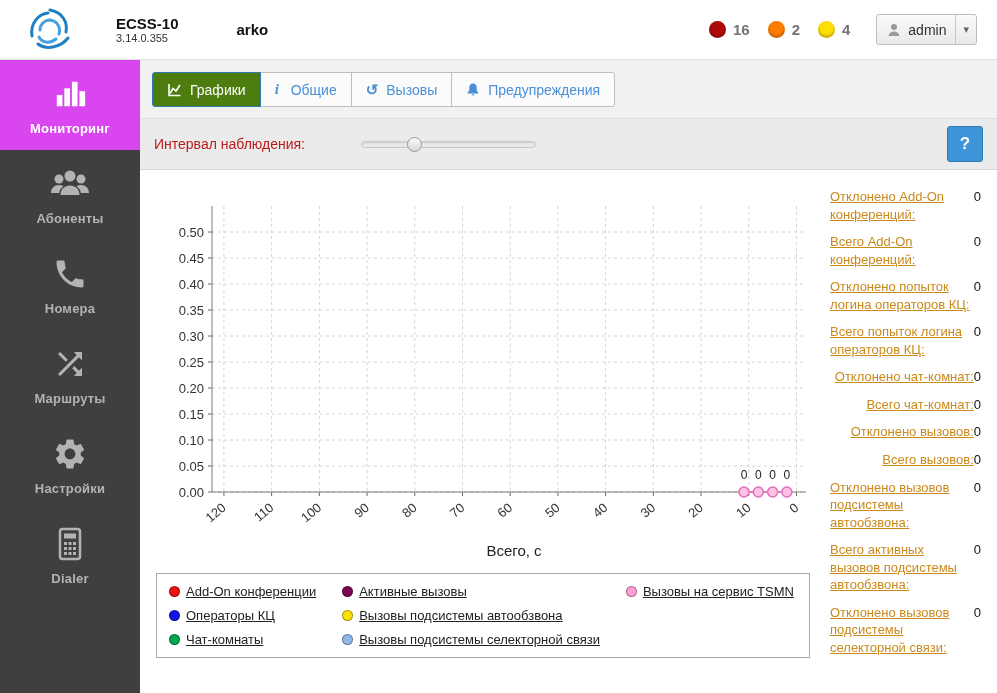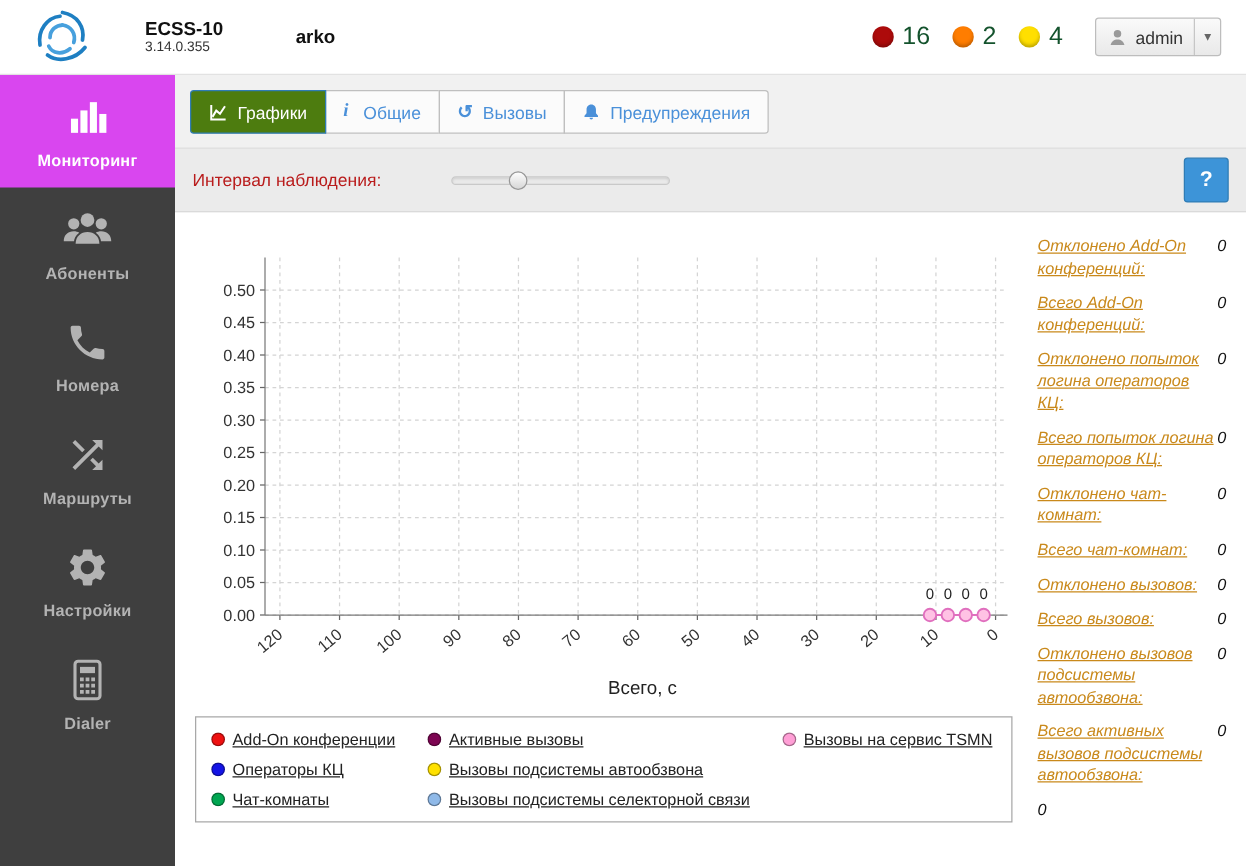--- a/index.html
+++ b/index.html
@@ -17,21 +17,21 @@
     display:flex; align-items:center; padding:0 14px;
   }
   .logo { width:52px; height:48px; margin-left:10px; }
   .brand { margin-left:40px; line-height:1.15; }
   .brand-name { font-size:15px; font-weight:bold; color:#111; }
   .brand-version { font-size:11px; color:#333; }
   .host { margin-left:58px; font-size:15px; font-weight:bold; color:#111; }
   .alerts { margin-left:auto; display:flex; align-items:center; gap:18px; }
   .alert { display:flex; align-items:center; gap:7px; cursor:pointer; }
   .alert-dot { width:17px; height:17px; border-radius:50%; box-shadow:inset 0 -2px 3px rgba(0,0,0,.25); }
-  .alert-count { font-size:20px; color:#14532d; }
+  .alert-count { font-size:15px; color:#737373;font-weight:bold; }
   .user-menu {
     margin-left:26px; margin-right:6px; height:31px; display:flex; align-items:center;
     border:1px solid #bdbdbd; border-radius:3px;
     background:linear-gradient(#fafafa,#e9e9e9); cursor:pointer;
   }
   .user-main { display:flex; align-items:center; gap:6px; padding:0 9px; }
   .user-name { font-size:14px; color:#333; }
   .user-caret { padding:0 7px; border-left:1px solid #c6c6c6; color:#666; font-size:11px; height:100%; display:flex; align-items:center; }
 
   
@@ -92,21 +92,21 @@
     margin-top:14px; width:654px; border:1px solid #a8a8a8; background:#fff;
     padding:10px 12px; display:flex; gap:26px;
   }
   .lg-col { display:flex; flex-direction:column; gap:9px; }
   .lg-item { display:flex; align-items:center; gap:6px;text-decoration:underline; }
   .lg-dot { width:11px; height:11px; border-radius:50%; border:1px solid rgba(0,0,0,.35); flex:0 0 11px; }
   .lg-label { font-size:13px; color:#222; white-space:nowrap; }
 
   
   .stats { flex:1; min-width:0; padding:2px 6px 0 2px; overflow:hidden; }
-  .stat { display:flex; justify-content:space-between; align-items:flex-start; gap:0; margin-bottom:10px;font-style:italic; }
+  .stat { display:flex; justify-content:flex-end; align-items:flex-start; gap:0; margin-bottom:10px; }
   .stat-link { color:#c9891b; text-decoration:underline; font-size:13px; line-height:1.35; cursor:pointer; }
   .stat-value { font-size:13px; color:#111; line-height:1.35; }
 </style>
 </head>
 <body>
 
 <div class="app">
 
   <header class="topbar">
     <div class="logo">
@@ -438,20 +438,21 @@
           </div>
           <div class="stat">
             <a class="stat-link">Отклонено вызовов подсистемы автообзвона:</a>
             <span class="stat-value">0</span>
           </div>
           <div class="stat">
             <a class="stat-link">Всего активных вызовов подсистемы автообзвона:</a>
             <span class="stat-value">0</span>
           </div>
           <div class="stat">
+            <a class="stat-link">Отклонено вызовов подсистемы селекторной связи:</a>
             <span class="stat-value">0</span>
           </div>
 
         </aside>
       </div>
     </main>
   </div>
 </div>
 
 </body></html>

